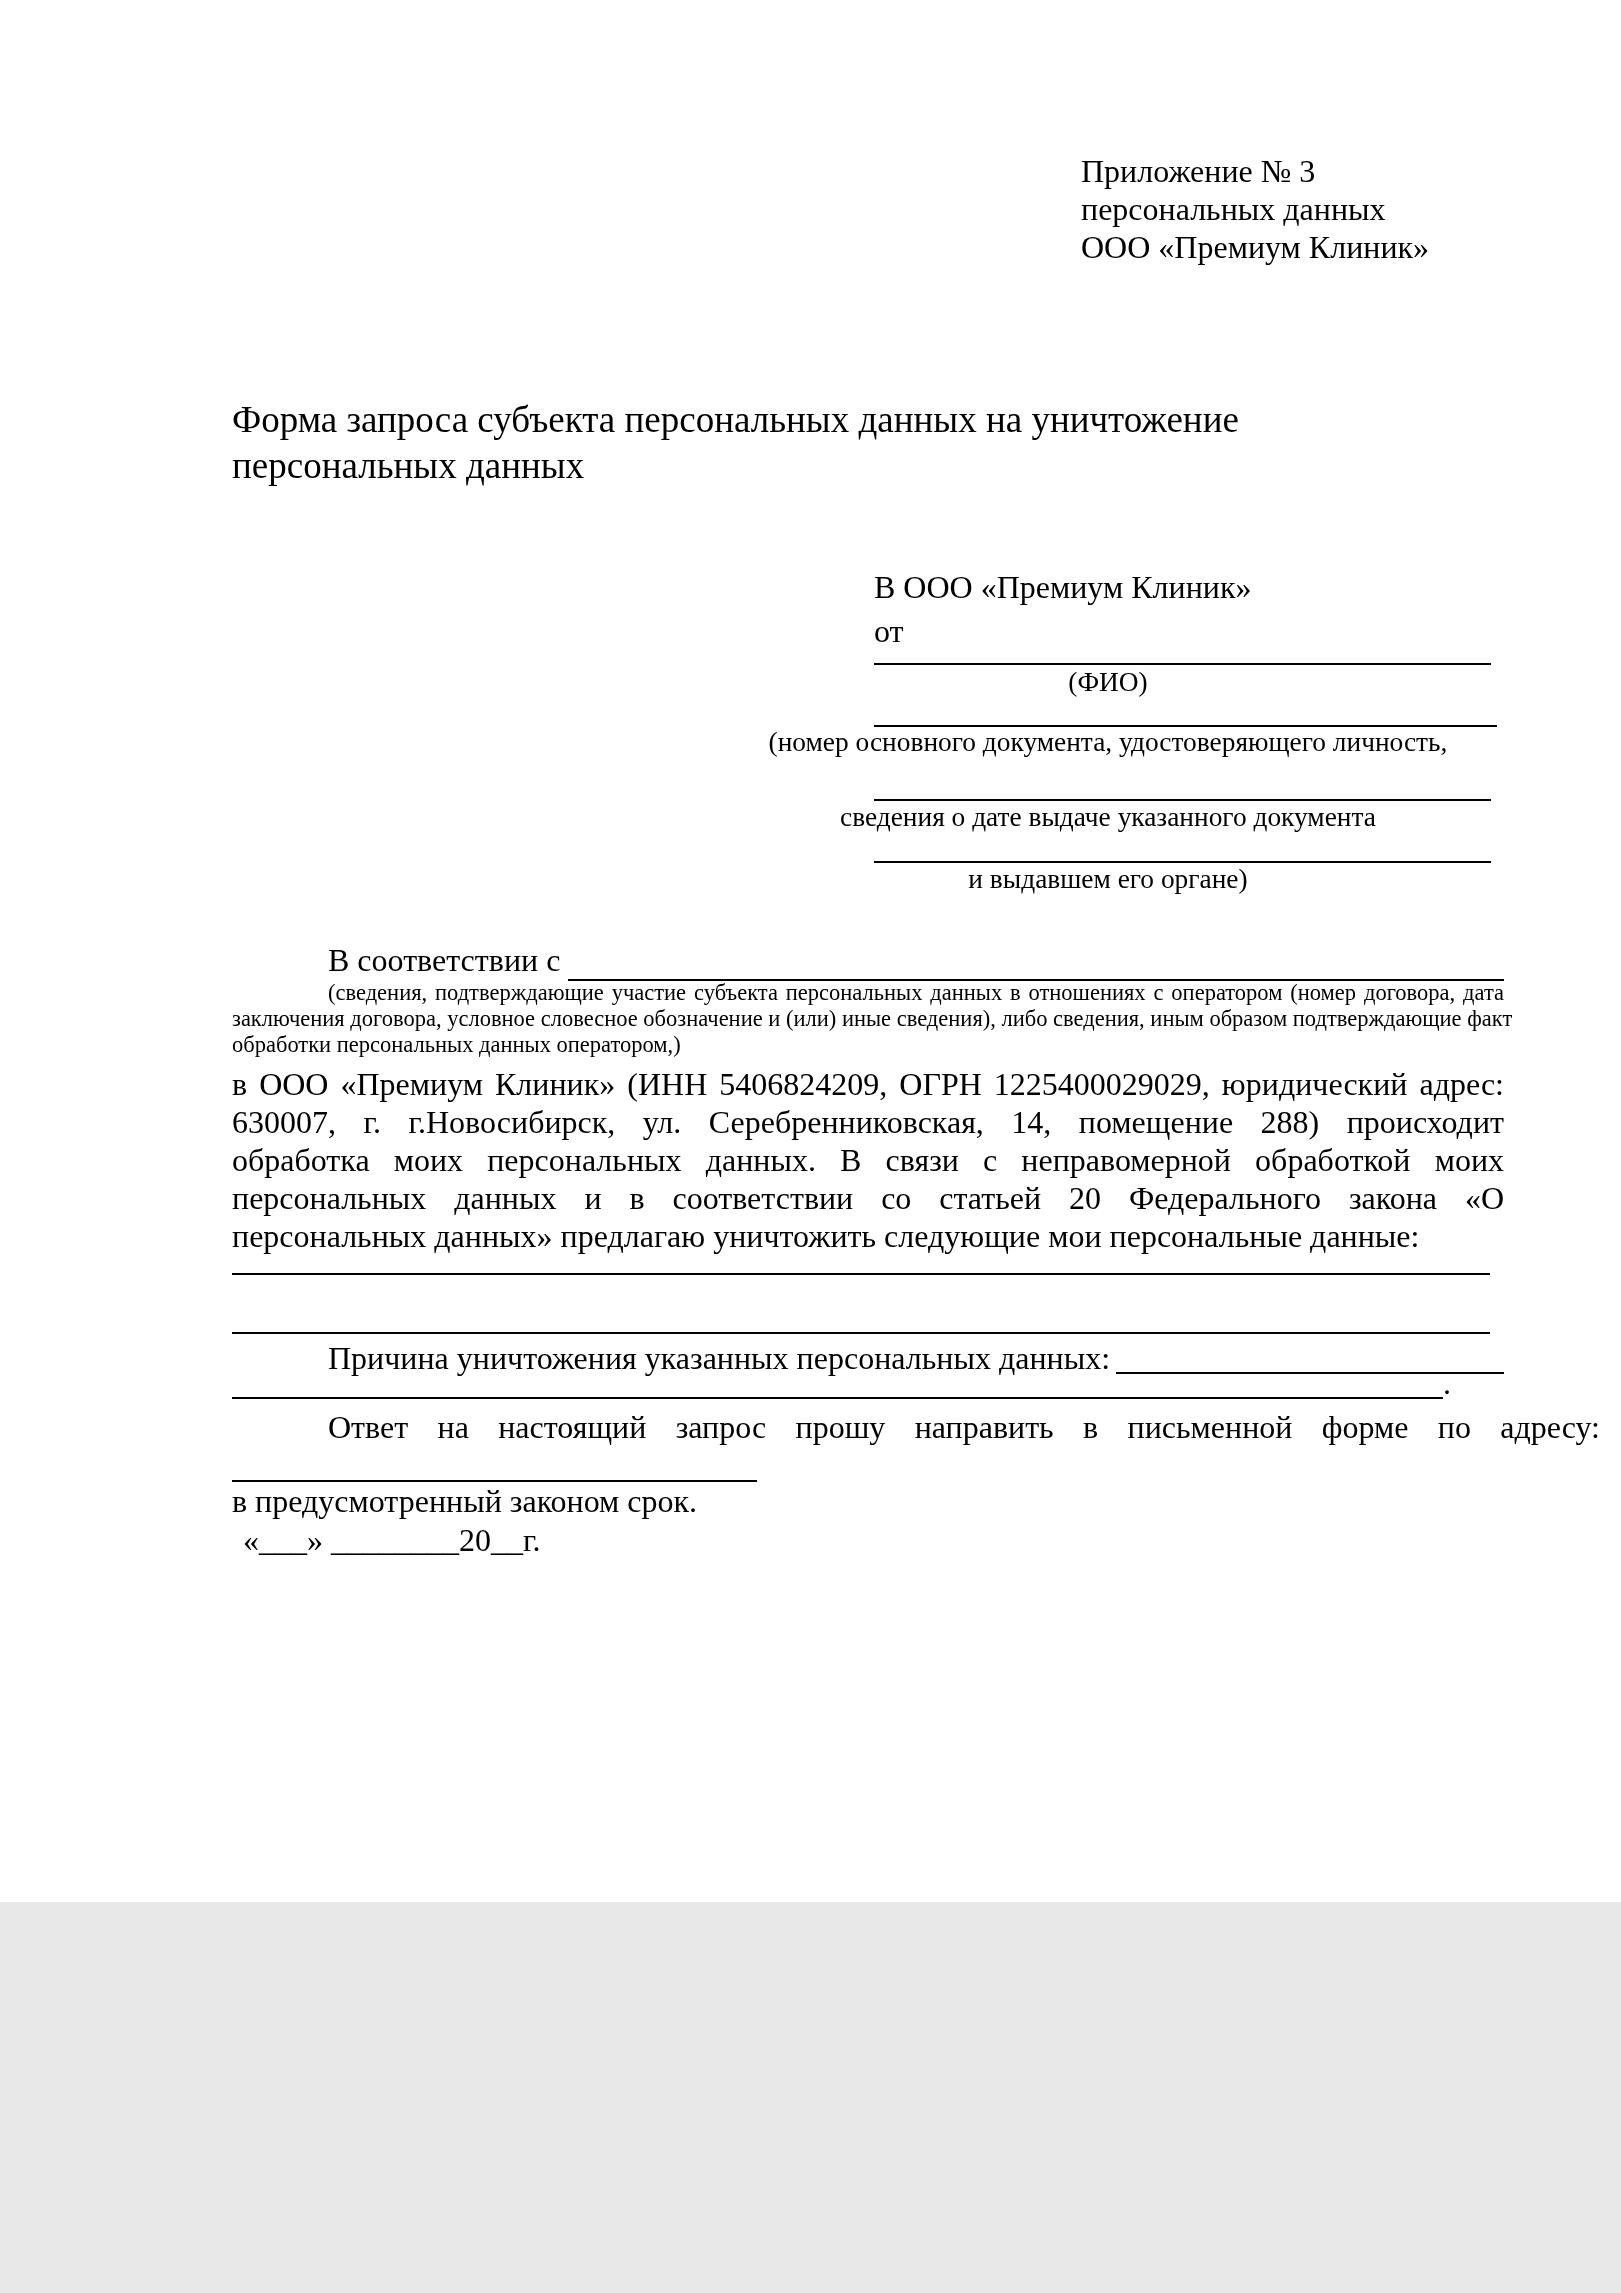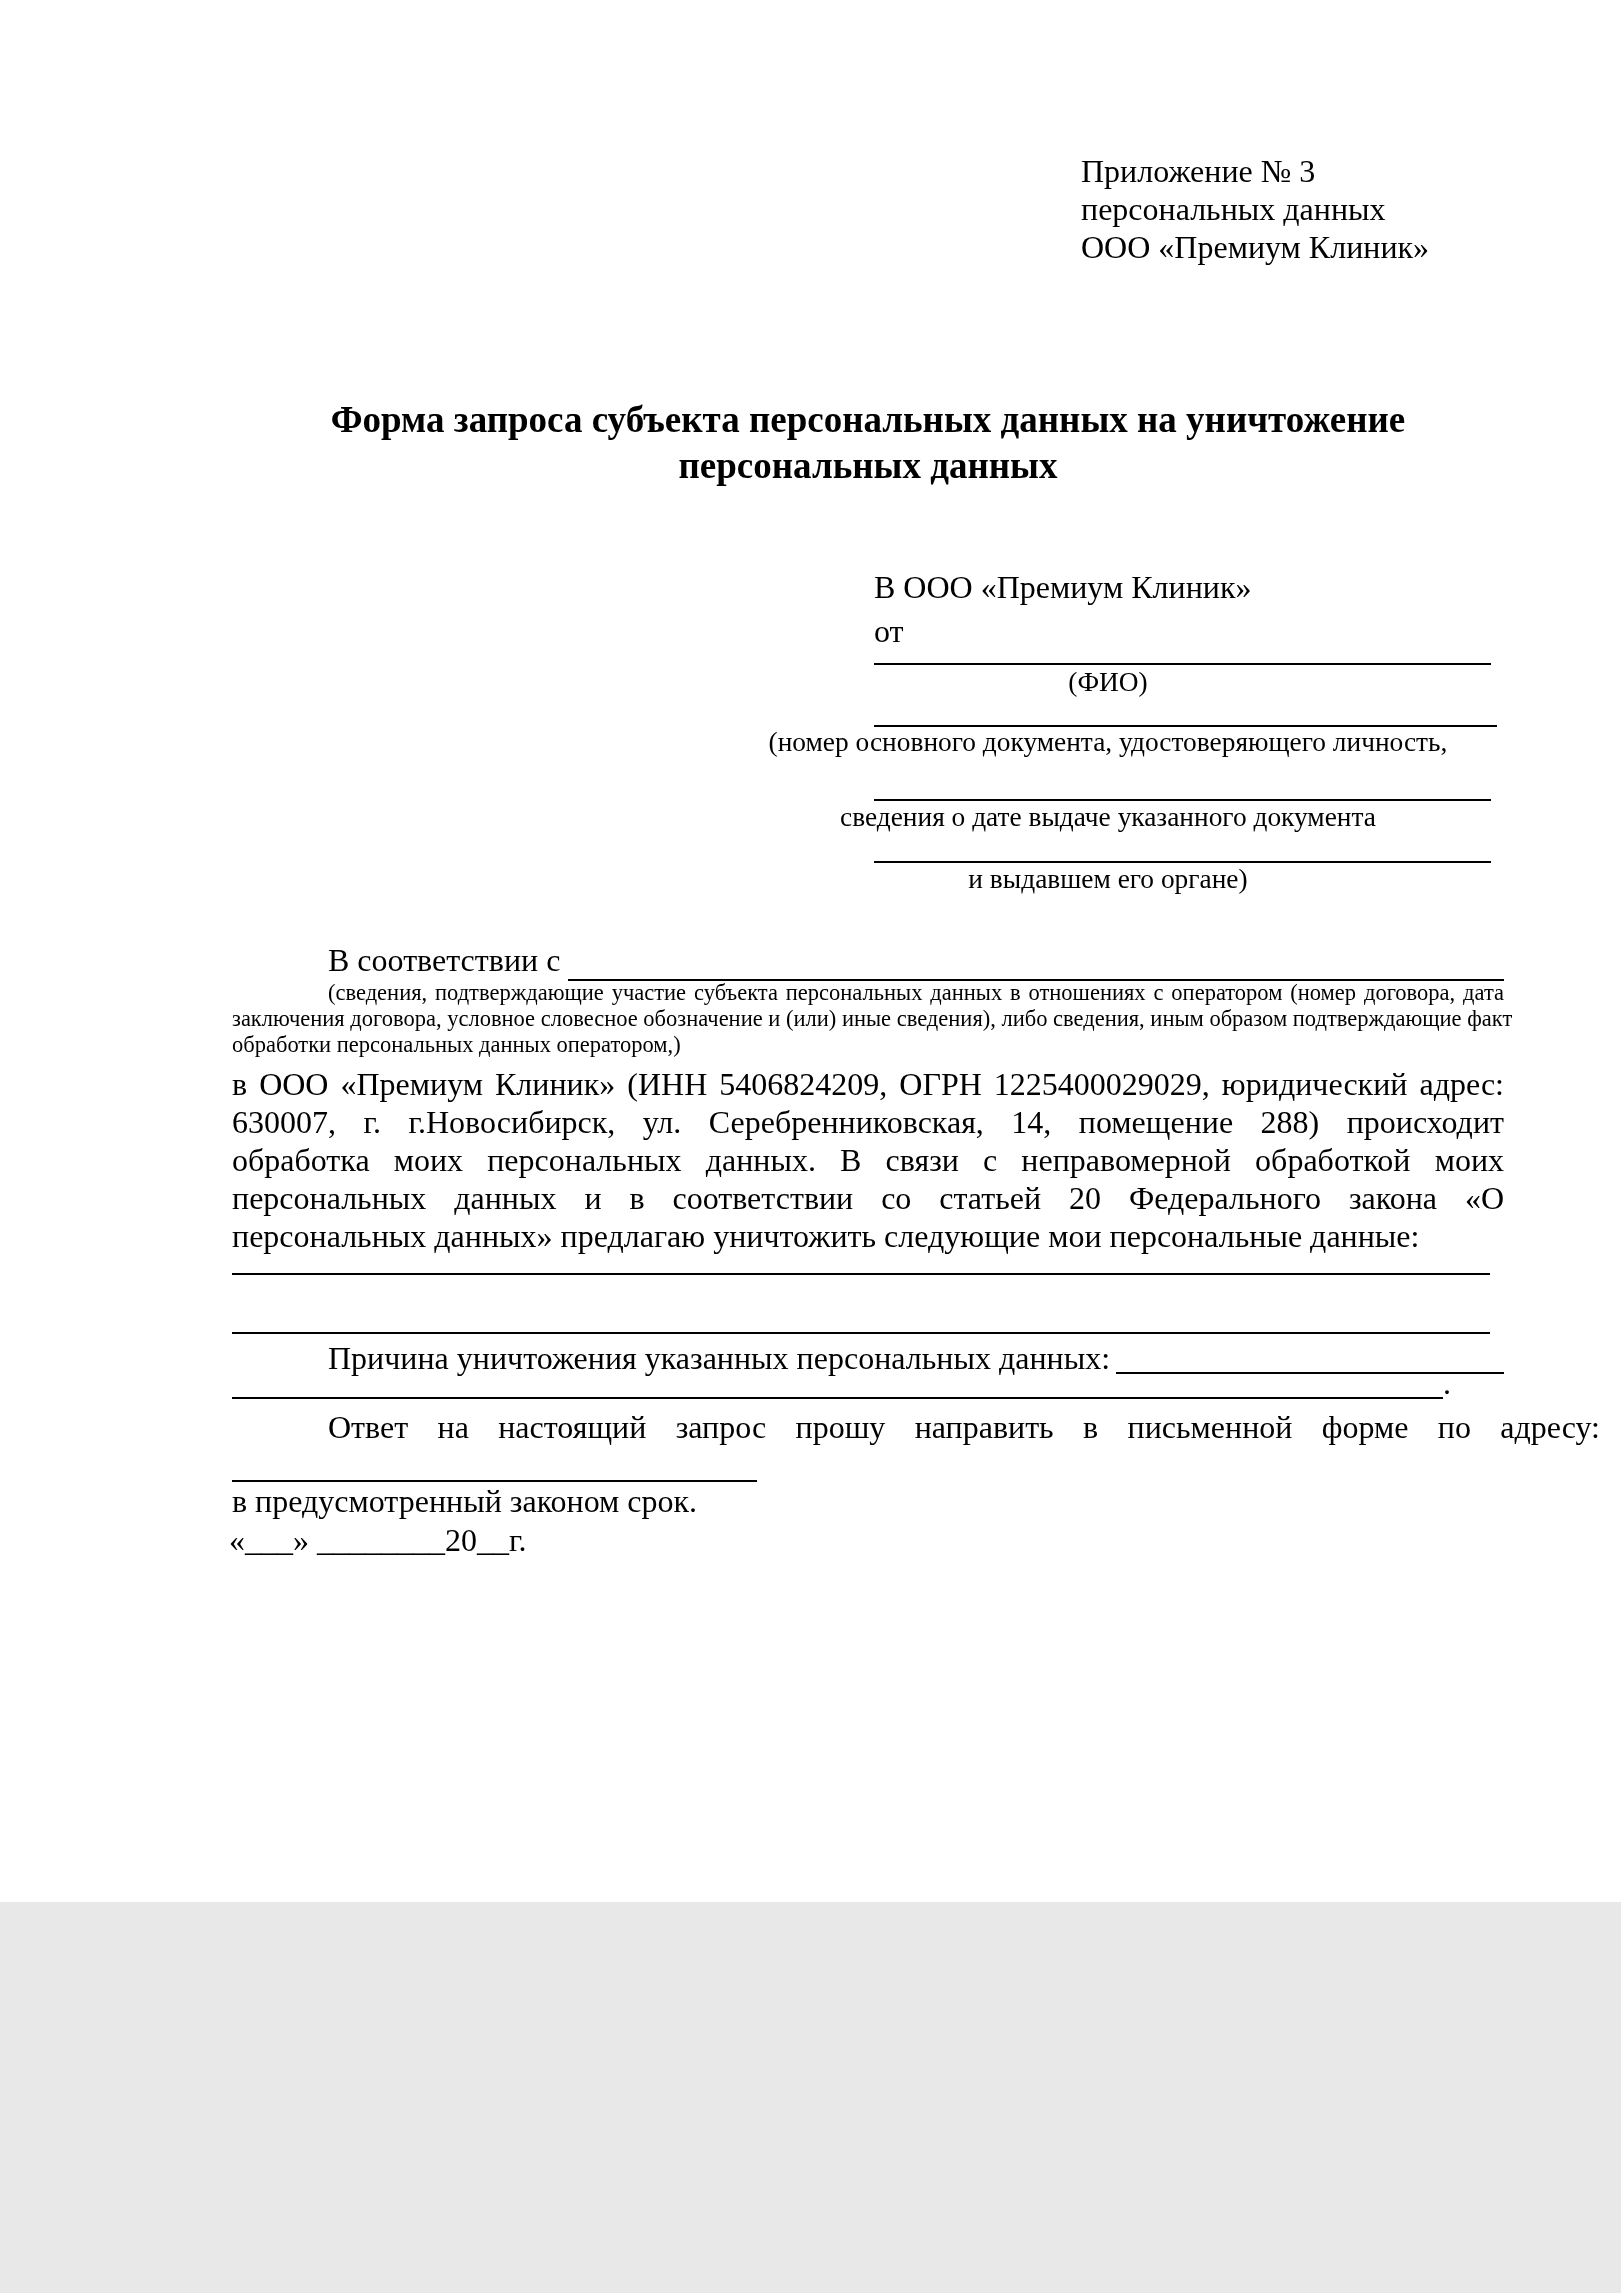--- a/index.html
+++ b/index.html
@@ -6,21 +6,21 @@
   .page {
     position:relative; width:1621px; height:1902px; margin:0 auto;
     background:#ffffff; color:#000000;
     font-family:"Liberation Serif","DejaVu Serif",serif;
     padding-left:48px;
   }
   .abs { position:absolute; }
   .t33 { font-size:32px; line-height:38px; }
   .t28 { font-size:27.4px; line-height:31px; }
   .t23 { font-size:22.5px; line-height:26px; }
-  .title { font-size:37px; line-height:46px; font-weight:bold; text-align:center; }
+  .title { font-size:37px; line-height:46px; font-weight:normal; }
   .jl { text-align:justify; text-align-last:justify; -moz-text-align-last:justify; white-space:nowrap; }
   .row { display:flex; align-items:flex-start; }
   .fill { border-bottom:2.9px solid #000; }
   .fl39 { height:38px; flex:1 1 auto; }
   .fl34 { height:33px; flex:1 1 auto; }
   .uline { border-bottom:2.9px solid #000; }
   .cap { text-align:center; }
   .pre { white-space:pre; }
   .ind { padding-left:96px; }
 </style>
@@ -86,18 +86,18 @@
     <span class="fill" style="width:1211px; height:33px; flex:0 0 auto;"></span>
     <span>.</span>
   </div>
 
   <div class="abs t33 jl ind" style="left:232px; top:1408px; width:1272px;">Ответ на настоящий запрос прошу направить в письменной форме по адресу:</div>
   <div class="abs t33 row" style="left:232px; top:1447px; width:1272px;flex-direction:column;">
     <span class="fill" style="width:525px; height:33px; flex:0 0 auto;"></span>
     <span>в предусмотренный законом срок.</span>
   </div>
 
-  <div class="abs t33 row" style="left:229px; top:1521px; width:1228px; justify-content:space-between;align-items:center;">
+  <div class="abs t33 row" style="left:243px; top:1521px; width:1228px; justify-content:space-between;align-items:center;">
     <span>«___» ________20__г.</span>
   </div>
 
 </div>
 
 
 </body></html>

